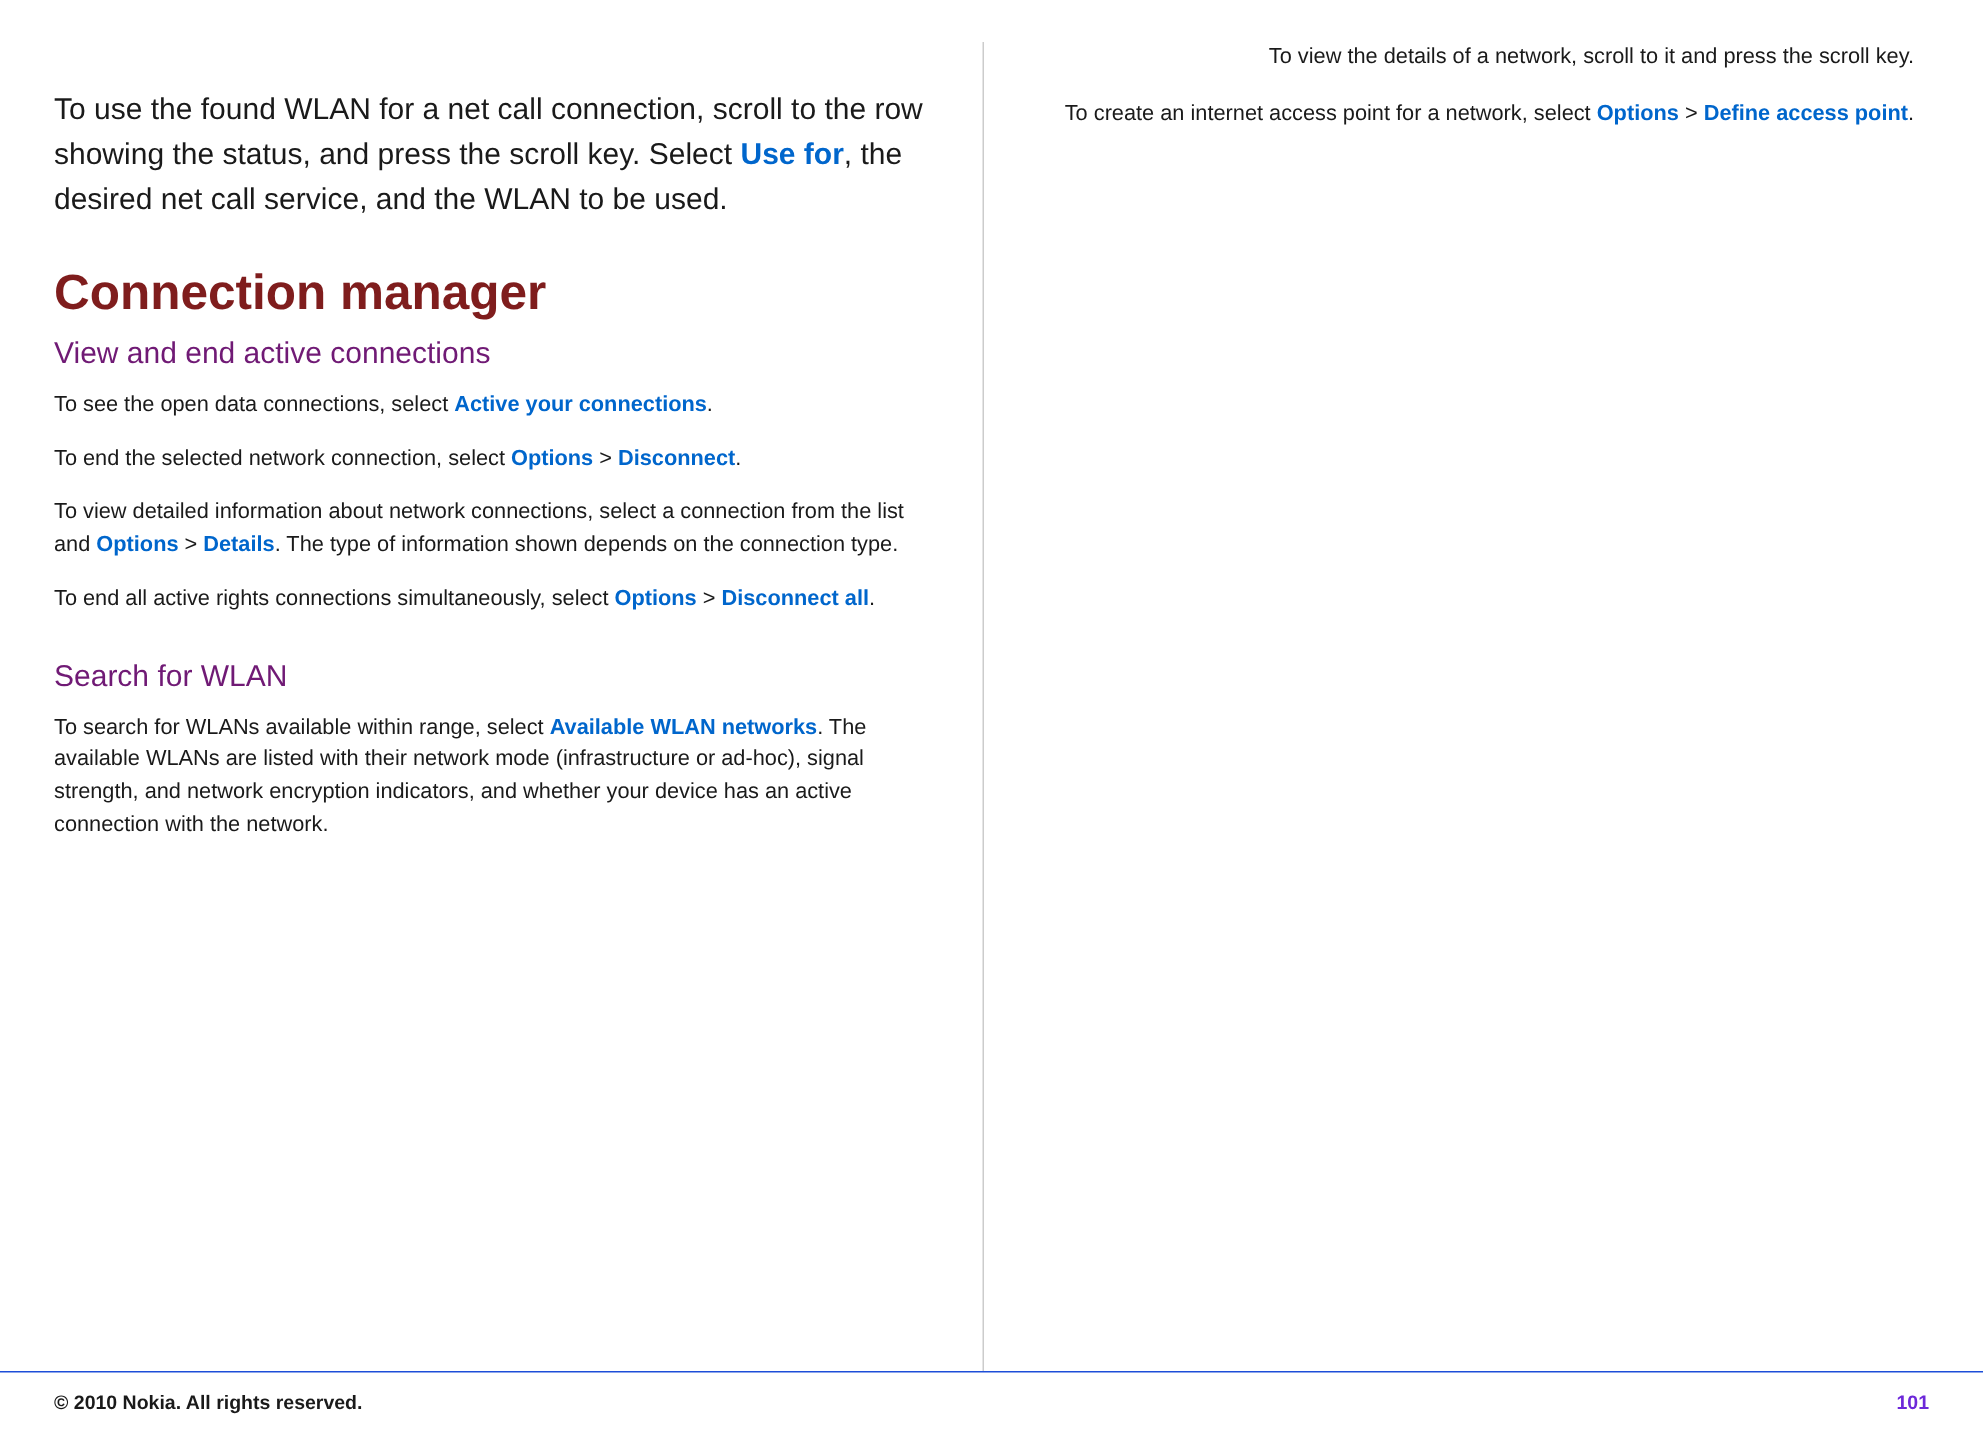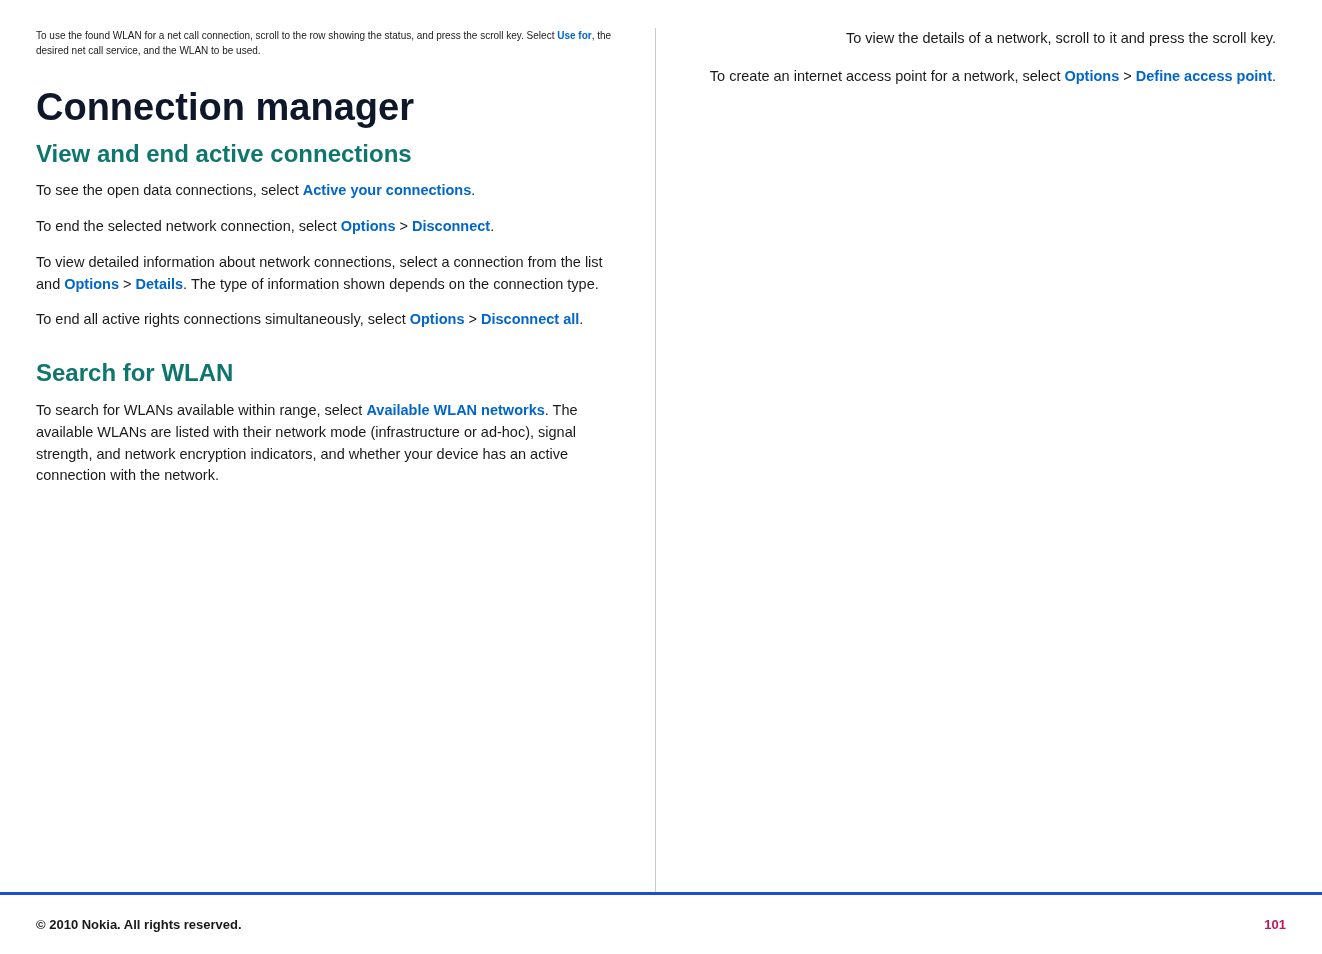--- a/index.html
+++ b/index.html
@@ -38,80 +38,81 @@
       border-right: 1px solid #cccccc;
     }
 
     .right-column {
       width: 620px;
       padding-left: 36px;
       text-align: right;
     }
 
     .intro-text {
-      font-size: 10px;
+      font-size: 20px;
       line-height: 1.5;
       margin-bottom: 28px;
+      margin-top: 30px;
     }
 
     .page-title {
-      font-size: 38px;
+      font-size: 33px;
       font-weight: bold;
-      color: #0f172a;
+      color: #7f1d1d;
       line-height: 1.15;
       margin-bottom: 10px;
     }
 
     .nav-breadcrumb {
       font-size: 14.5px;
       line-height: 1.5;
       margin-bottom: 28px;
     }
 
     .section-title {
-      font-size: 24px;
-      font-weight: bold;
-      color: #0f766e;
+      font-size: 20px;
+      font-weight: normal;
+      color: #701a75;
       line-height: 1.2;
       margin-bottom: 12px;
     }
 
     .section-body {
       font-size: 14.5px;
       line-height: 1.5;
     }
 
     .section-body p {
       margin-bottom: 14px;
     }
 
     .link-blue {
       color: #0066cc;
       font-weight: bold;
       text-decoration: none;
     }
 
     .footer {
-      border-top: 3px solid #1d4ed8;
-      padding: 22px 36px;
+      border-top: 1px solid #1d4ed8;
+      padding: 12px 36px;
       display: flex;
       justify-content: space-between;
       align-items: center;
     }
 
     .footer-left {
       font-size: 13px;
       font-weight: bold;
       color: #1a1a1a;
     }
 
     .footer-right {
       font-size: 13px;
       font-weight: bold;
-      color: #be185d;
+      color: #6d28d9;
     }
 
     .section-block {
       margin-bottom: 28px;
     }
   </style>
 </head>
 <body>
 
 <div class="page-container">

